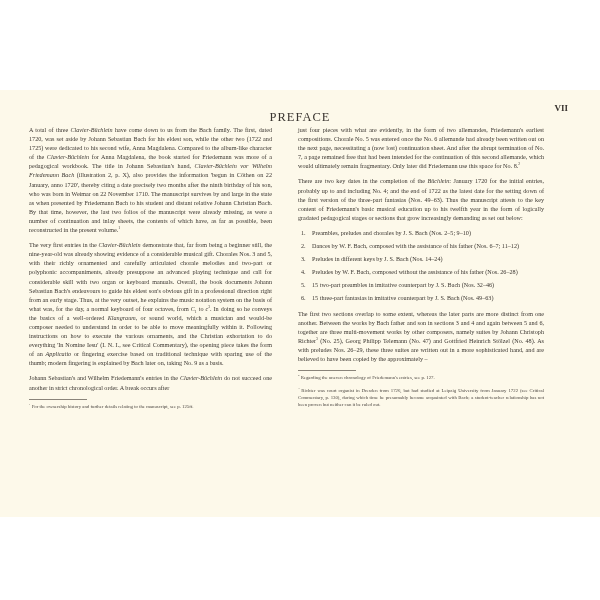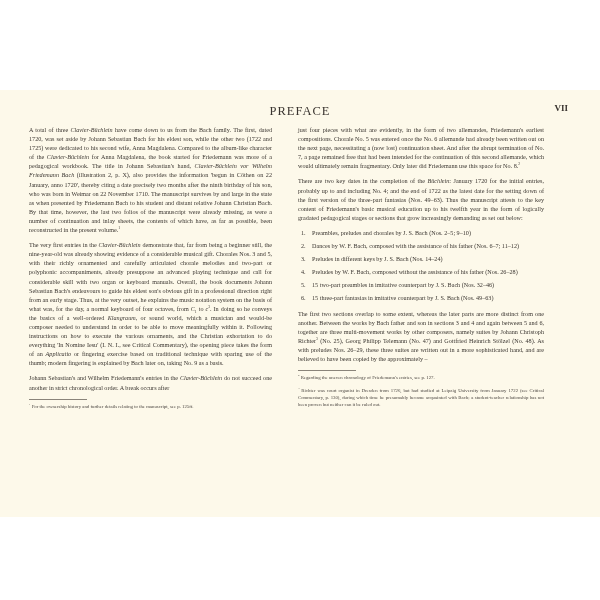--- a/index.html
+++ b/index.html
@@ -5,21 +5,21 @@
     html, body { margin:0; padding:0; }
     body {
       width:600px; height:600px; background:#ffffff; position:relative; overflow:hidden;
       font-family:"Liberation Serif","DejaVu Serif",serif; color:#3a3530;
     }
     .page {
       position:absolute; left:0; top:90px; width:600px; height:427px;
       background:#fdf9ea;
     }
     .title {
-      position:absolute; left:0; width:600px; top:104px; text-align:center;
+      position:absolute; left:0; width:600px; top:110px; text-align:center;
       font-size:12.5px; letter-spacing:1px; color:#3a3530;
     }
     .pagenum {
       position:absolute; right:32px; top:103px; font-size:9px; font-weight:bold; color:#3a3530;
     }
     .col {
       position:absolute; top:126px; width:243px;
       font-size:6.15px; line-height:9.1px; text-align:justify;
     }
     .col.left { left:29px; }

